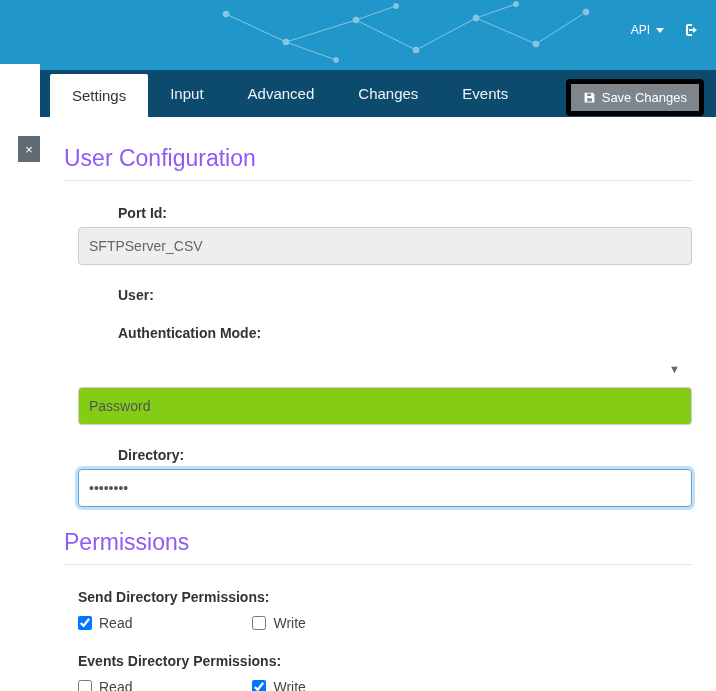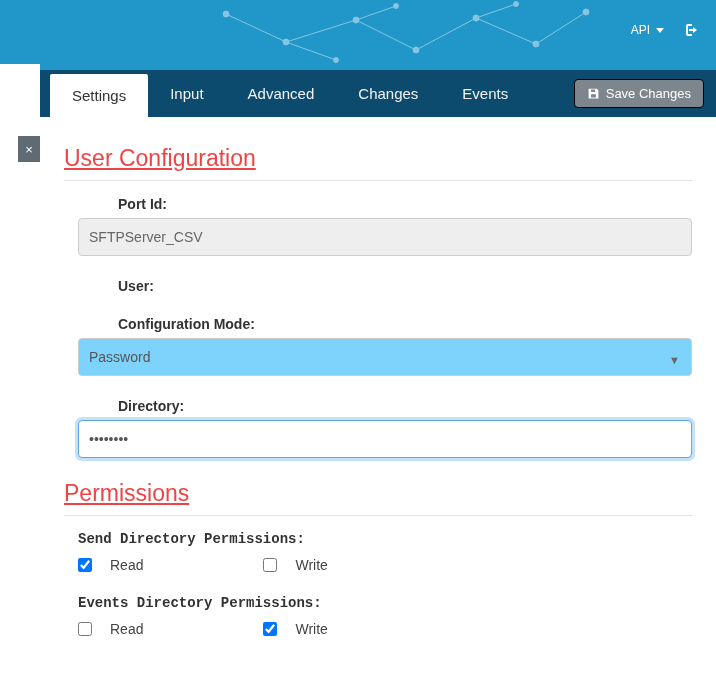--- a/index.html
+++ b/index.html
@@ -9,43 +9,43 @@
 .header-deco { position: absolute; top: 0; right: 120px; width: 380px; height: 64px; opacity: 0.45; }
 .header-actions { position: absolute; right: 18px; top: 22px; color: #fff; display: flex; align-items: center; gap: 18px; font-size: 12px; }
 .api-link { display: flex; align-items: center; gap: 6px; cursor: pointer; }
 .caret-down { width: 0; height: 0; border-left: 4px solid transparent; border-right: 4px solid transparent; border-top: 5px solid #fff; display: inline-block; }
 .logout-icon { width: 16px; height: 16px; fill: #fff; cursor: pointer; }
 
 .tabbar { background: #0c4a6e; height: 47px; margin: 0 0 0 40px; position: relative; display: flex; align-items: stretch; padding-left: 10px; }
 .tabbar-top-gap { height: 6px; background: #2196c9; margin-left: 40px; }
 .tab { padding: 0 22px; display: flex; align-items: center; color: #f3f3f3; font-size: 15px; cursor: pointer; }
 .tab.active { background: #fff; color: #333; margin-top: 4px; border-top-left-radius: 2px; border-top-right-radius: 2px; }
-.save-btn { position: absolute; right: 12px; top: 9px; background: #7d868d; color: #fff; border: 1px solid #000000; border-radius: 4px; padding: 6px 12px; font-size: 13px; cursor: pointer; display: flex; align-items: center; gap: 6px; }
+.save-btn { position: absolute; right: 12px; top: 9px; background: #7d868d; color: #fff; border: 5px solid #000000; border-radius: 4px; padding: 6px 12px; font-size: 13px; cursor: pointer; display: flex; align-items: center; gap: 6px; }
 .save-btn svg { width: 13px; height: 13px; fill: #fff; }
 
 .close-tab { position: absolute; left: 18px; top: 136px; width: 22px; height: 26px; background: #5f6a72; color: #fff; display: flex; align-items: center; justify-content: center; font-size: 13px; cursor: pointer; }
 
 .content { margin-left: 40px; padding: 28px 24px 0 24px; }
 
-h2 { font-weight: 400; font-size: 23px; color: #ef4444; padding-bottom: 8px; border-bottom: 1px solid #e3e3e3; margin-bottom: 15px; text-decoration: underline; }
+h2 { font-weight: 400; font-size: 23px; color: #8b5cf6; padding-bottom: 8px; border-bottom: 1px solid #e3e3e3; margin-bottom: 24px; }
 
 .field { margin-bottom: 22px; padding-left: 14px; }
 .field label { font-weight: 700; font-size: 14px; display: block; margin-bottom: 6px; margin-left: 40px; }
 .text-input, .select-input { width: 100%; height: 38px; border: 1px solid #ccc; border-radius: 4px; padding: 0 10px; font-size: 14px; font-family: inherit; color: #555; }
 .text-input.disabled { background: #eeeeee; color: #666; }
 .text-input.focused { border: 1px solid #5aa9e6; box-shadow: 0 0 0 3px rgba(90,169,230,0.35); outline: none; }
 .select-wrap { position: relative; }
-.select-input { appearance: none; -webkit-appearance: none; background: #7dd3fc; cursor: pointer; padding-right: 28px; }
+.select-input { appearance: none; -webkit-appearance: none; background: #84cc16; cursor: pointer; padding-right: 28px; margin-top: 40px; }
 .select-caret { position: absolute; right: 12px; top: 16px; font-size: 11px; color: #666; pointer-events: none; }
 
 .permissions h2 { margin-top: 16px; }
 .perm-group { padding-left: 14px; margin-bottom: 22px; }
-.perm-group .group-label { font-weight: 700; margin-bottom: 10px; display: block; font-family: Liberation Mono, monospace; }
+.perm-group .group-label { font-weight: 700; margin-bottom: 10px; display: block; }
 .perm-opts { display: flex; gap: 120px; }
-.perm-opt { display: flex; align-items: center; gap: 18px; font-size: 14px; color: #444; cursor: pointer; }
+.perm-opt { display: flex; align-items: center; gap: 7px; font-size: 14px; color: #444; cursor: pointer; }
 .perm-opt input { width: 14px; height: 14px; cursor: pointer; }
 </style>
 </head>
 <body>
 
 <div class="header">
   <svg class="header-deco" viewBox="0 0 380 64">
     <g stroke="#fff" stroke-width="1" fill="#fff">
       <line x1="10" y1="14" x2="70" y2="42"></line>
         <line x1="70" y1="42" x2="140" y2="20"></line>
@@ -114,21 +114,21 @@
   <div class="field">
     <label>Port Id:</label>
     <input class="text-input disabled" type="text" readonly="" value="SFTPServer_CSV" style="">
   </div>
 
   <div class="field">
     <label>User:</label>
   </div>
 
   <div class="field">
-    <label>Configuration Mode:</label>
+    <label>Authentication Mode:</label>
     <div class="select-wrap">
       <select class="select-input">
         <option>Password</option>
       </select>
       <span class="select-caret">▼</span>
     </div>
   </div>
 
   <div class="field">
     <label>Directory:</label>

